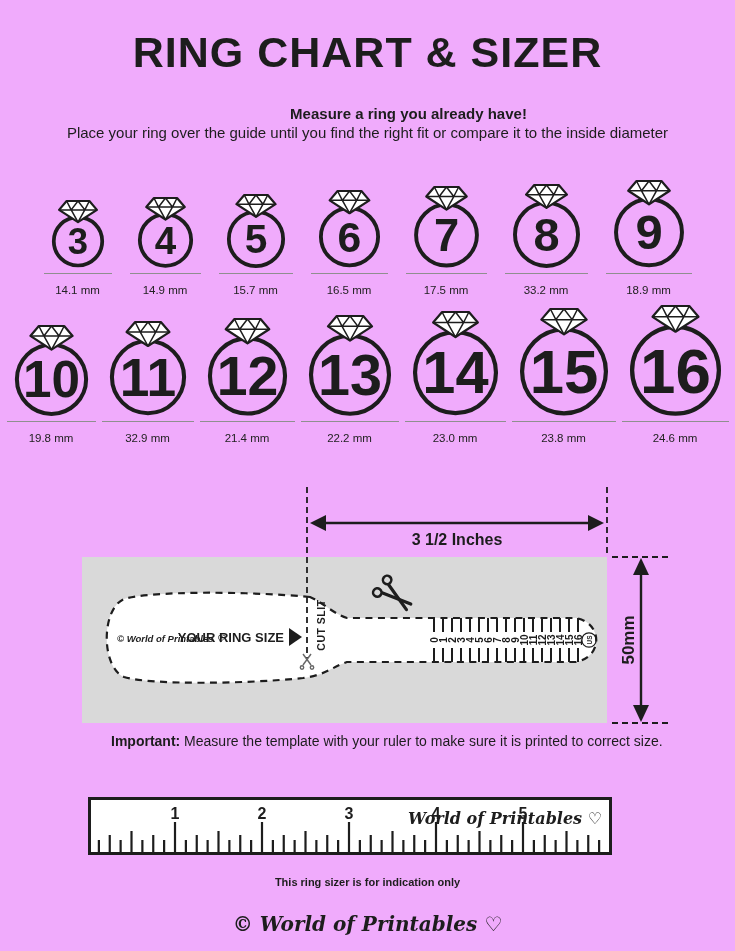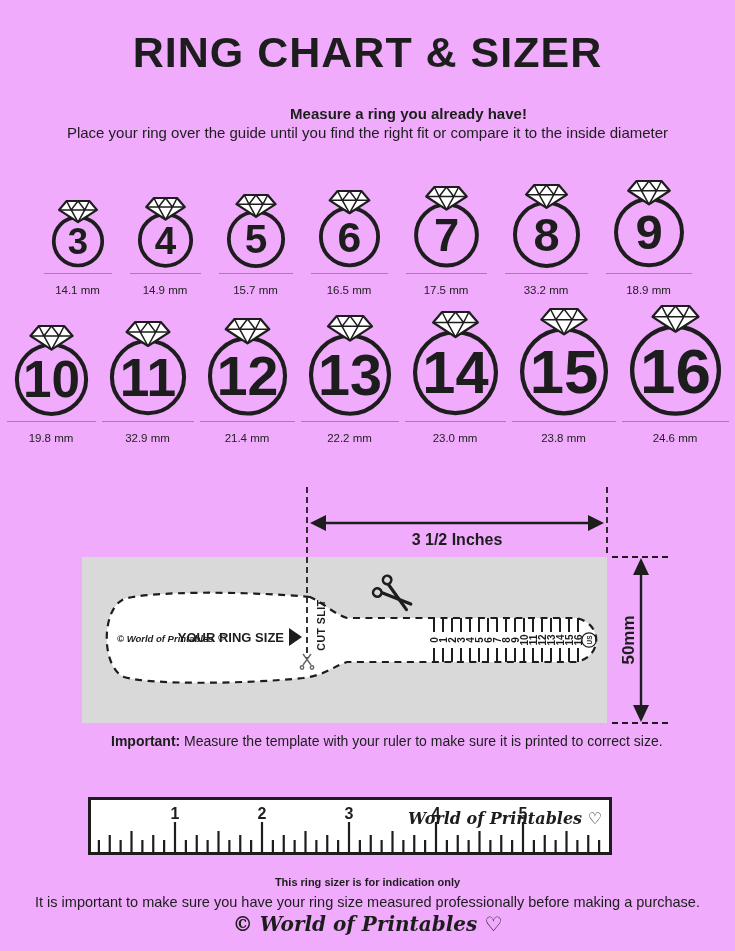--- a/index.html
+++ b/index.html
@@ -336,16 +336,15 @@
         <text x="84" y="19" text-anchor="middle" font-size="16" font-weight="600" fill="#1d1d1d">1</text>
         <text x="171" y="19" text-anchor="middle" font-size="16" font-weight="600" fill="#1d1d1d">2</text>
         <text x="258" y="19" text-anchor="middle" font-size="16" font-weight="600" fill="#1d1d1d">3</text>
         <text x="345" y="19" text-anchor="middle" font-size="16" font-weight="600" fill="#1d1d1d">4</text>
         <text x="432" y="19" text-anchor="middle" font-size="16" font-weight="600" fill="#1d1d1d">5</text>
       </svg>
     <div class="ruler-brand script">World of Printables ♡</div>
   </div>
 
   <div class="foot-head">This ring sizer is for indication only</div>
-  <div class="foot-text">It is important to make sure you have your ring size measured professionally before making a purchase.</div>
   <div class="foot-brand script">© World of Printables ♡</div>
 
 </div>
 
 </body></html>

